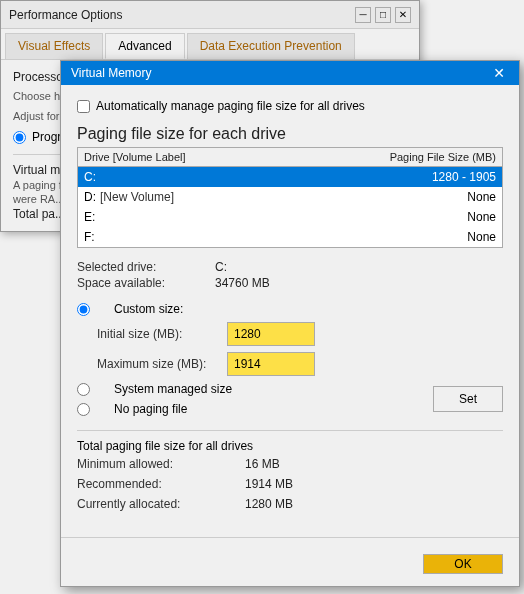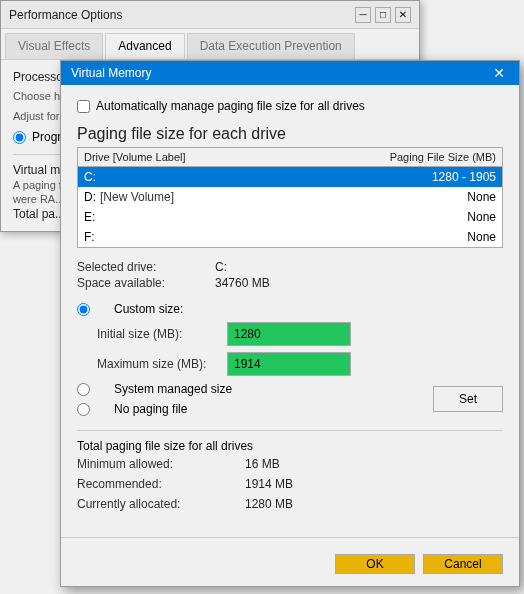--- a/index.html
+++ b/index.html
@@ -54,21 +54,21 @@
       background: #f0f0f0;
     }
     .tab {
       padding: 5px 12px;
       border: 1px solid #ccc;
       border-bottom: none;
       background: #e0e0e0;
       cursor: pointer;
       font-size: 12px;
       margin-right: 2px;
-      color: #737373;
+      color: #a16207;
     }
     .tab.active {
       background: #f0f0f0;
       border-bottom: 1px solid #f0f0f0;
       color: #000;
       font-weight: normal;
     }
     .perf-content {
       padding: 10px 12px;
     }
@@ -218,24 +218,24 @@
       align-items: center;
       margin-bottom: 6px;
       padding-left: 20px;
     }
     .size-input-label {
       width: 130px;
       font-size: 12px;
       color: #333;
     }
     .size-input {
-      width: 124px;
+      width: 88px;
       height: 24px;
       border: 1px solid #aaa;
-      background: #22c55e;
+      background: #fde047;
       padding: 2px 6px;
       font-size: 12px;
       font-family: 'Segoe UI', sans-serif;
     }
 
     
     .set-btn-row {
       display: flex;
       justify-content: flex-end;
       margin-bottom: 10px;
@@ -421,15 +421,14 @@
       <span class="total-value">1914 MB</span>
       <span class="total-label">Currently allocated:</span>
       <span class="total-value">1280 MB</span>
     </div>
 
   </div>
 
   <div class="divider-line"></div>
   <div class="dialog-footer">
     <button class="footer-btn">OK</button>
-    <button class="footer-btn">Cancel</button>
   </div>
 </div>
 
 </body></html>

